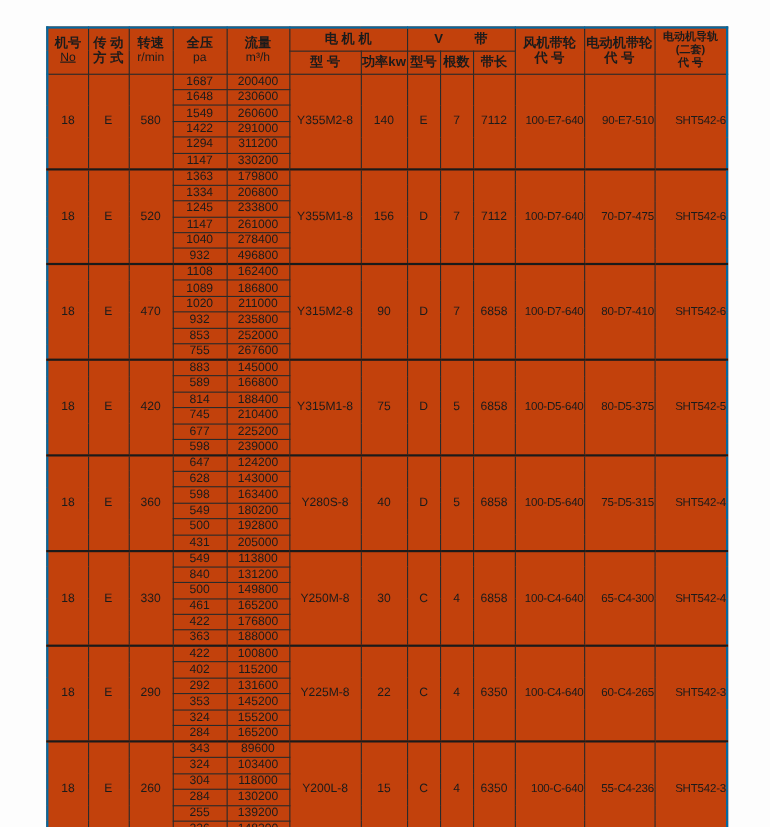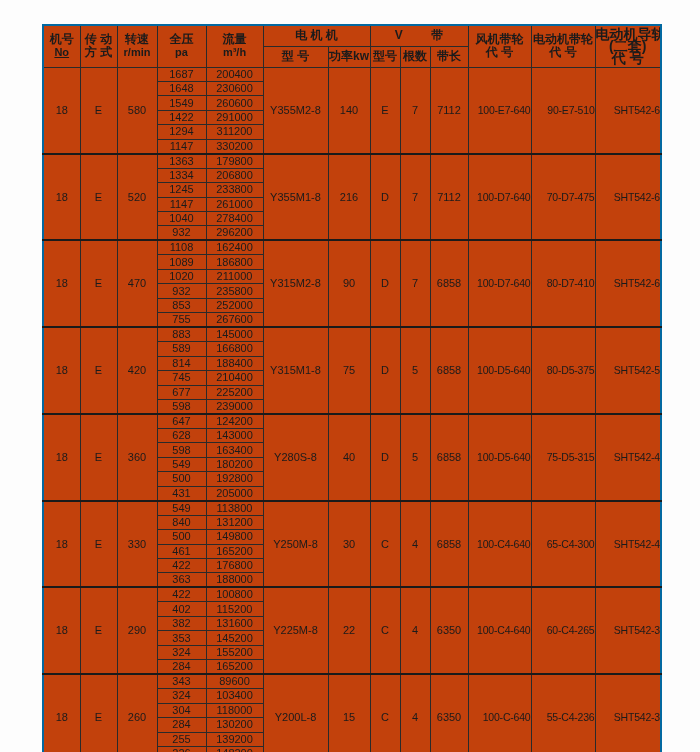--- a/index.html
+++ b/index.html
@@ -26,25 +26,25 @@
     white-space: nowrap;
   }
   thead th {
     font-size: 12px;
     font-weight: 600;
     height: 21px;
     line-height: 13px;
     padding: 1px 0;
   }
   thead th .hline { display: block; }
-  thead th .sub { font-size: 11px; font-weight: 700; }
+  thead th .sub { font-size: 11px; font-weight: 400; }
   thead th .usub { text-decoration: underline; }
   th.vbelt-span { padding: 0 10px; }
   th.vbelt-span .vwrap { display: flex; justify-content: space-around; }
-  th.rail-head { font-size: 14px; line-height: 12px; margin-top: 48px; }
+  th.rail-head { font-size: 10px; line-height: 12px; margin-top: 48px; }
   tbody td {
     font-size: 11px;
     height: 14.45px;
     line-height: 13px;
     font-weight: 400;
     padding: 0;
   }
   tbody td.code { font-size: 10.5px; letter-spacing: -0.2px; text-align: right; }
   tbody tr.gend td { border-bottom: 2px solid #1a1a1a; }
   td.spanner { border-bottom: 2px solid #1a1a1a; }
@@ -156,21 +156,21 @@
           <td>1147</td>
           <td>330200</td>
         </tr>
         <tr>
           <td rowspan="6" class="spanner">18</td>
           <td rowspan="6" class="spanner">E</td>
           <td rowspan="6" class="spanner">520</td>
           <td>1363</td>
           <td>179800</td>
           <td rowspan="6" class="spanner">Y355M1-8</td>
-          <td rowspan="6" class="spanner">216</td>
+          <td rowspan="6" class="spanner">156</td>
           <td rowspan="6" class="spanner">D</td>
           <td rowspan="6" class="spanner">7</td>
           <td rowspan="6" class="spanner">7112</td>
           <td rowspan="6" class="spanner code">100-D7-640</td>
           <td rowspan="6" class="spanner code">70-D7-475</td>
           <td rowspan="6" class="spanner code">SHT542-6</td>
         </tr>
         <tr>
           <td>1334</td>
           <td>206800</td>
@@ -182,21 +182,21 @@
         <tr>
           <td>1147</td>
           <td>261000</td>
         </tr>
         <tr>
           <td>1040</td>
           <td>278400</td>
         </tr>
         <tr class="gend">
           <td>932</td>
-          <td>296200</td>
+          <td>496800</td>
         </tr>
         <tr>
           <td rowspan="6" class="spanner">18</td>
           <td rowspan="6" class="spanner">E</td>
           <td rowspan="6" class="spanner">470</td>
           <td>1108</td>
           <td>162400</td>
           <td rowspan="6" class="spanner">Y315M2-8</td>
           <td rowspan="6" class="spanner">90</td>
           <td rowspan="6" class="spanner">D</td>
@@ -344,21 +344,21 @@
           <td rowspan="6" class="spanner">6350</td>
           <td rowspan="6" class="spanner code">100-C4-640</td>
           <td rowspan="6" class="spanner code">60-C4-265</td>
           <td rowspan="6" class="spanner code">SHT542-3</td>
         </tr>
         <tr>
           <td>402</td>
           <td>115200</td>
         </tr>
         <tr>
-          <td>382</td>
+          <td>292</td>
           <td>131600</td>
         </tr>
         <tr>
           <td>353</td>
           <td>145200</td>
         </tr>
         <tr>
           <td>324</td>
           <td>155200</td>
         </tr>

